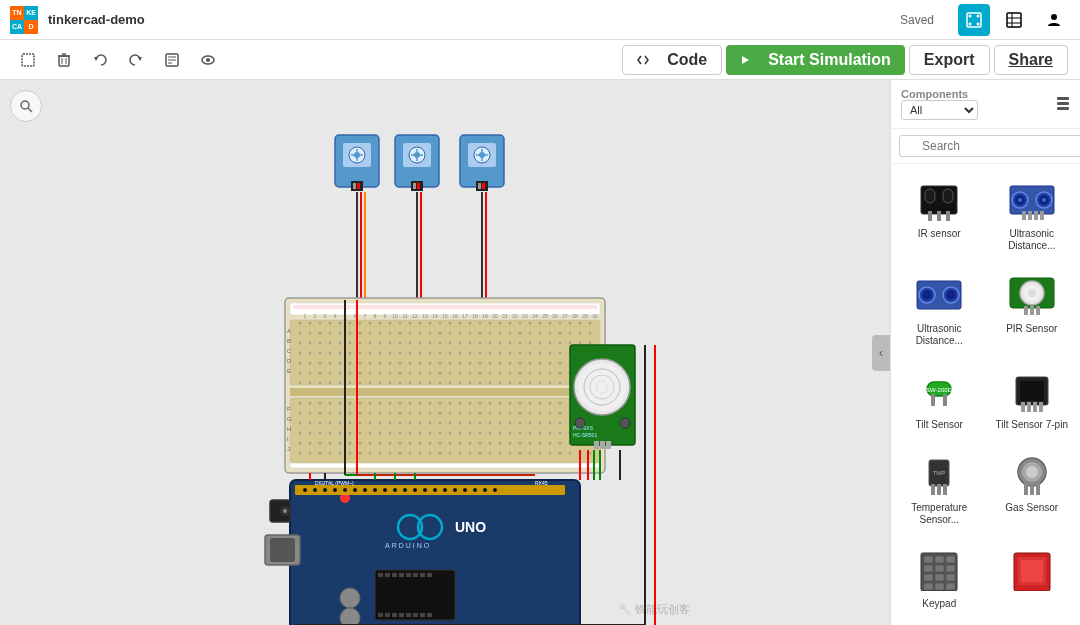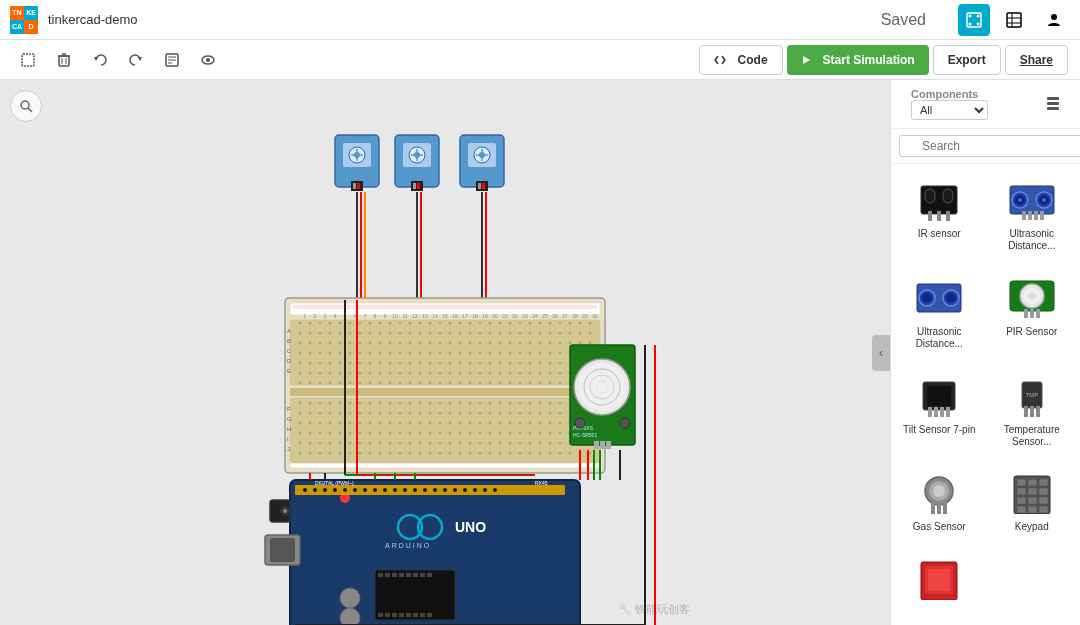--- a/index.html
+++ b/index.html
@@ -12,44 +12,44 @@
       padding: 0 10px; gap: 8px;
     }
     #logo-area { display: flex; align-items: center; gap: 4px; }
     .logo-box { width: 28px; height: 28px; display: flex; flex-direction: column; overflow: hidden; }
     .logo-row { display: flex; }
     .logo-cell { width: 14px; height: 14px; display: flex; align-items: center; justify-content: center; font-size: 7px; font-weight: bold; color: #fff; }
     .logo-tl { background: #ff6600; }
     .logo-tr { background: #00aacc; }
     .logo-bl { background: #00aacc; }
     .logo-br { background: #ff6600; }
-    #app-title { font-size: 13px; font-weight: 400; color: #333; margin-left: 6px; }
+    #app-title { font-size: 13px; font-weight: 700; color: #333; margin-left: 6px; }
     #header-spacer { flex: 1; }
-    #saved-label { font-size: 16px; color: #666; margin-right: 24px; }
+    #saved-label { font-size: 12px; color: #666; margin-right: 16px; }
     .header-icon-btn {
       width: 32px; height: 32px; border-radius: 4px; border: none; cursor: pointer;
       display: flex; align-items: center; justify-content: center; background: transparent; font-size: 14px;
     }
     .header-icon-btn.active { background: #00aacc; color: #fff; }
 
     
     #toolbar {
       display: flex; align-items: center; height: 40px;
       background: #fff; border-bottom: 1px solid #ddd;
       padding: 0 12px; gap: 4px;
     }
     .toolbar-btn {
       width: 32px; height: 32px; border-radius: 4px; border: none; cursor: pointer;
       display: flex; align-items: center; justify-content: center;
       background: transparent; font-size: 15px; color: #555;
     }
     #toolbar-spacer { flex: 1; }
     .action-btn {
       height: 30px; padding: 0 14px; border-radius: 4px; border: none; cursor: pointer;
-      font-size: 12px; font-weight: 600; display: flex; align-items: center; gap: 12px;
+      font-size: 16px; font-weight: 600; display: flex; align-items: center; gap: 18px;
     }
     #code-btn { background: #fff; border: 1px solid #ccc; color: #333; }
     #sim-btn { background: #4caa44; color: #fff; justify-content: center; }
     #export-btn { background: #fff; border: 1px solid #ccc; color: #333; }
     #share-btn { background: #fff; border: 1px solid #ccc; color: #333; text-decoration: underline; }
 
     
     #main { display: flex; flex: 1; overflow: hidden; }
 
     
@@ -76,21 +76,21 @@
 
     
     #canvas-svg { width: 100%; height: 100%; }
 
     
     #sidebar {
       width: 190px; background: #fff; border-left: 1px solid #ddd;
       display: flex; flex-direction: column; overflow: hidden;
     }
     #sidebar-header {
-      padding: 8px 20px; border-bottom: 1px solid #eee;
+      padding: 8px 10px; border-bottom: 1px solid #eee;
       display: flex; align-items: center; gap: 4px;
     }
     #components-label { font-size: 13px; font-weight: 600; color: #333; flex: 1; }
     #filter-select {
       font-size: 11px; border: 1px solid #ccc; border-radius: 3px;
       padding: 2px 4px; color: #333; background: #fff; cursor: pointer;
     }
     #list-view-btn { border: none; background: transparent; cursor: pointer; font-size: 14px; color: #555; }
     #search-bar {
       padding: 6px 8px; border-bottom: 1px solid #eee;
@@ -615,20 +615,31 @@
             <circle cx="26" cy="17" r="8" fill="#f0f0f0"></circle>
             <circle cx="26" cy="17" r="4" fill="#ddd"></circle>
             <rect x="18" y="30" width="4" height="9" fill="#999"></rect>
             <rect x="24" y="30" width="4" height="9" fill="#999"></rect>
             <rect x="30" y="30" width="4" height="9" fill="#999"></rect>
           </svg>
         </div>
         <span class="component-label">PIR Sensor</span>
       </div>
 
+      <div class="component-item">
+        <div class="component-img">
+          <svg width="52" height="40" viewBox="0 0 52 40">
+            <rect x="14" y="10" width="24" height="14" rx="7" fill="#22aa22" stroke="#118811" stroke-width="1.5"></rect>
+            <text x="26" y="20" text-anchor="middle" font-size="6" fill="#fff">SW-200D</text>
+            <rect x="18" y="22" width="4" height="12" fill="#888"></rect>
+            <rect x="30" y="22" width="4" height="12" fill="#888"></rect>
+          </svg>
+        </div>
+        <span class="component-label">Tilt Sensor</span>
+      </div>
 
       <div class="component-item">
         <div class="component-img">
           <svg width="52" height="40" viewBox="0 0 52 40">
             <rect x="10" y="5" width="32" height="28" rx="2" fill="#222" stroke="#444" stroke-width="1"></rect>
             <rect x="14" y="9" width="24" height="20" rx="1" fill="#111"></rect>
             <rect x="15" y="30" width="4" height="10" fill="#999"></rect>
             <rect x="21" y="30" width="4" height="10" fill="#999"></rect>
             <rect x="27" y="30" width="4" height="10" fill="#999"></rect>
             <rect x="33" y="30" width="4" height="10" fill="#999"></rect>

